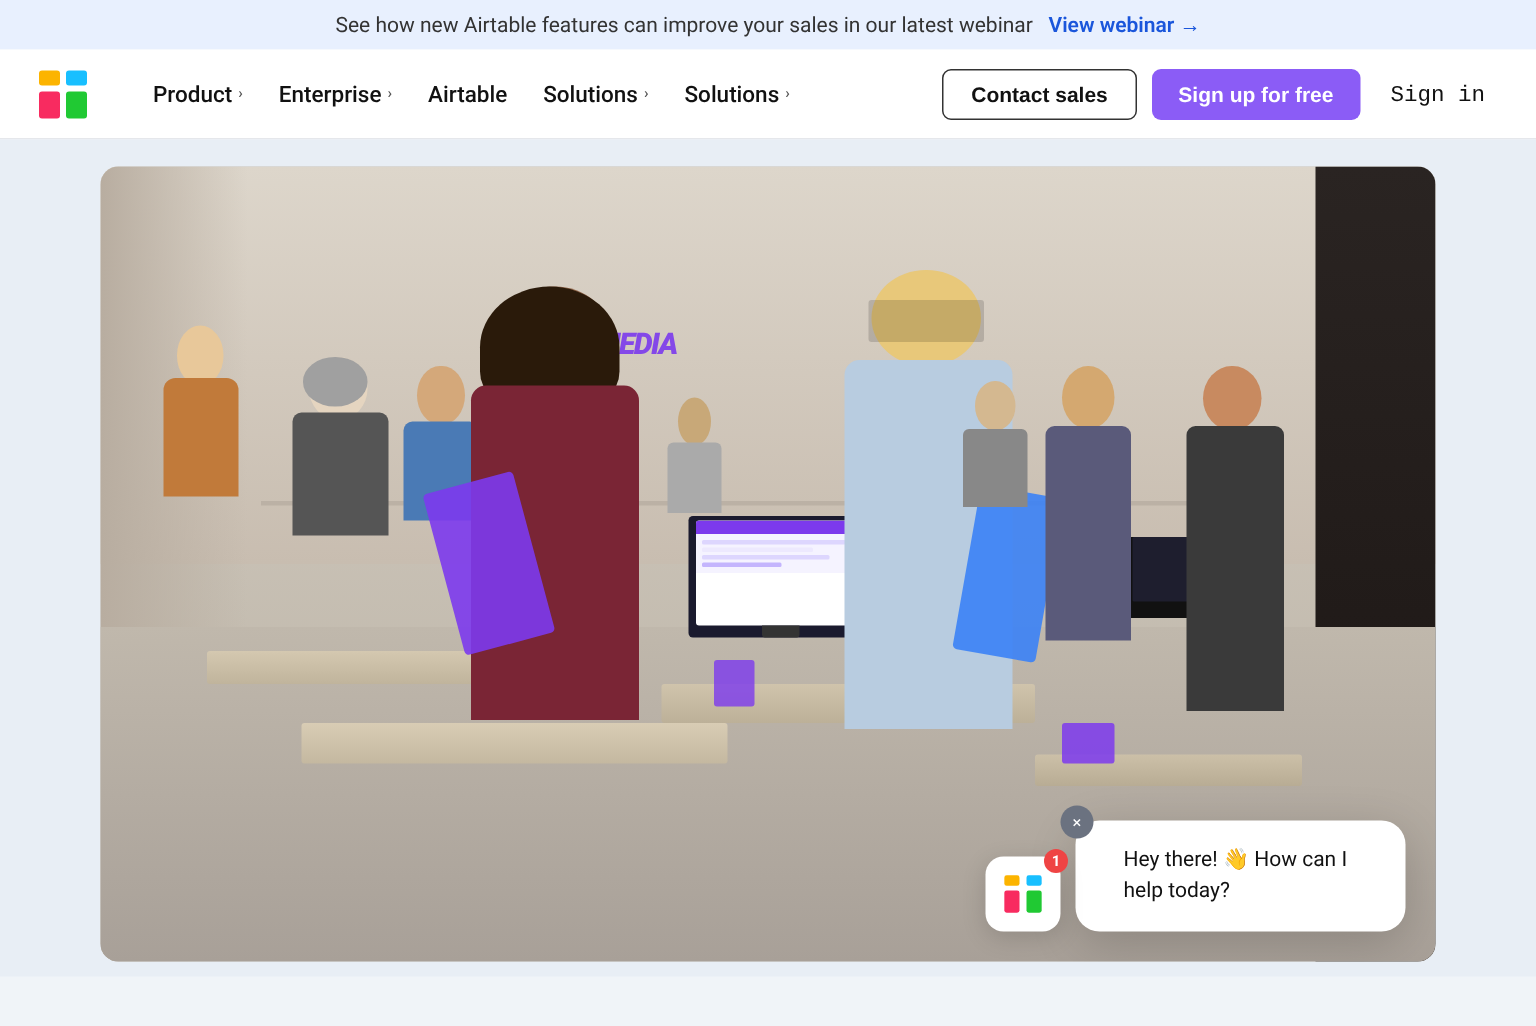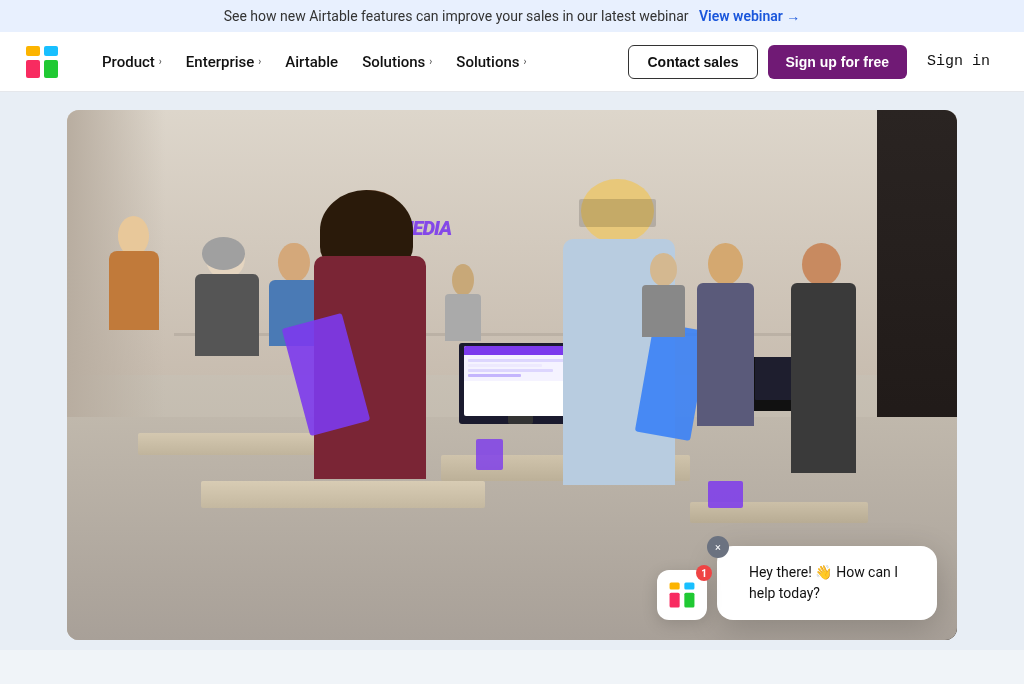--- a/index.html
+++ b/index.html
@@ -56,36 +56,36 @@
       font-weight: 500;
       white-space: nowrap;
     }
     .nav-item .chevron {
       margin-left: 4px;
       font-size: 10px;
       color: #555;
     }
     .nav-actions {
       display: flex;
-      align-items: center;
+      align-items: flex-end;
       gap: 10px;
     }
     .btn-contact {
       border: 1.5px solid #333;
       background: #fff;
       color: #111;
       padding: 8px 18px;
       border-radius: 6px;
       font-size: 14px;
       font-weight: 600;
       cursor: pointer;
       white-space: nowrap;
     }
     .btn-signup {
-      background: #701a75;
+      background: #8b5cf6;
       color: #fff;
       border: none;
       padding: 9px 18px;
       border-radius: 6px;
       font-size: 14px;
       font-weight: 600;
       cursor: pointer;
       white-space: nowrap;
     }
     .btn-signin {

